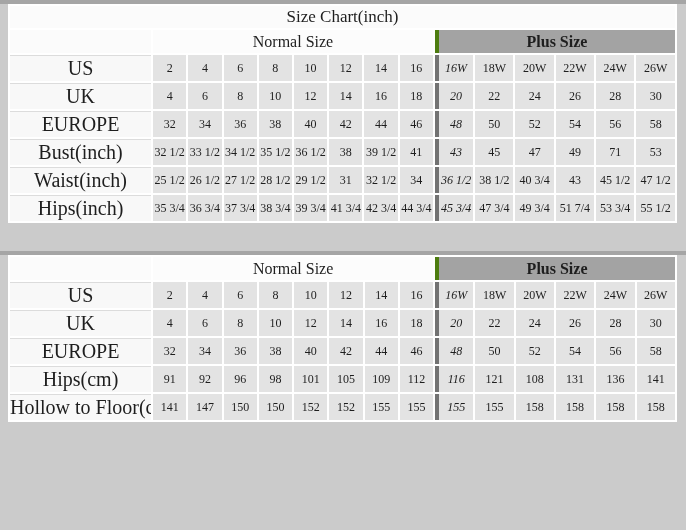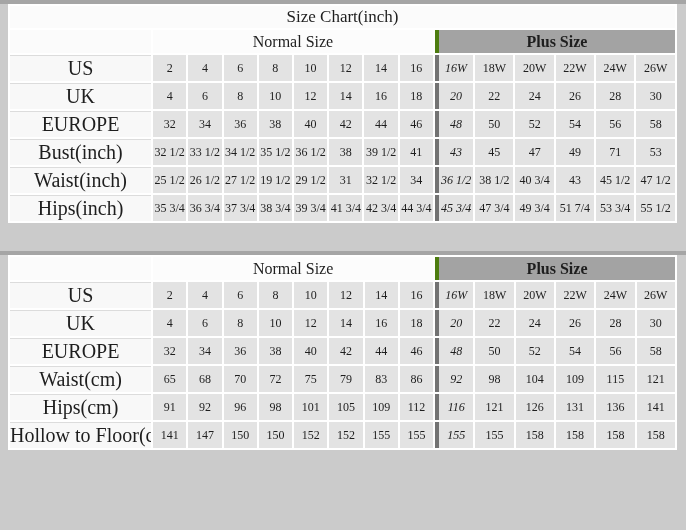--- a/index.html
+++ b/index.html
@@ -142,21 +142,21 @@
               <td class="data-cell">47</td>
               <td class="data-cell">49</td>
               <td class="data-cell">71</td>
               <td class="data-cell">53</td>
             </tr>
             <tr>
               <td class="label-cell">Waist(inch)</td>
               <td class="data-cell">25 1/2</td>
               <td class="data-cell">26 1/2</td>
               <td class="data-cell">27 1/2</td>
-              <td class="data-cell">19 1/2</td>
+              <td class="data-cell">28 1/2</td>
               <td class="data-cell">29 1/2</td>
               <td class="data-cell">31</td>
               <td class="data-cell">32 1/2</td>
               <td class="data-cell">34</td>
               <td class="data-cell group-start">36 1/2</td>
               <td class="data-cell">38 1/2</td>
               <td class="data-cell">40 3/4</td>
               <td class="data-cell">43</td>
               <td class="data-cell">45 1/2</td>
               <td class="data-cell">47 1/2</td>
@@ -257,49 +257,32 @@
               <td class="data-cell">44</td>
               <td class="data-cell">46</td>
               <td class="data-cell group-start">48</td>
               <td class="data-cell">50</td>
               <td class="data-cell">52</td>
               <td class="data-cell">54</td>
               <td class="data-cell">56</td>
               <td class="data-cell">58</td>
             </tr>
             <tr>
-              <td class="label-cell">Waist(cm)</td>
-              <td class="data-cell">65</td>
-              <td class="data-cell">68</td>
-              <td class="data-cell">70</td>
-              <td class="data-cell">72</td>
-              <td class="data-cell">75</td>
-              <td class="data-cell">79</td>
-              <td class="data-cell">83</td>
-              <td class="data-cell">86</td>
-              <td class="data-cell group-start">92</td>
-              <td class="data-cell">98</td>
-              <td class="data-cell">104</td>
-              <td class="data-cell">109</td>
-              <td class="data-cell">115</td>
-              <td class="data-cell">121</td>
-            </tr>
-            <tr>
               <td class="label-cell">Hips(cm)</td>
               <td class="data-cell">91</td>
               <td class="data-cell">92</td>
               <td class="data-cell">96</td>
               <td class="data-cell">98</td>
               <td class="data-cell">101</td>
               <td class="data-cell">105</td>
               <td class="data-cell">109</td>
               <td class="data-cell">112</td>
               <td class="data-cell group-start">116</td>
               <td class="data-cell">121</td>
-              <td class="data-cell">126</td>
+              <td class="data-cell">108</td>
               <td class="data-cell">131</td>
               <td class="data-cell">136</td>
               <td class="data-cell">141</td>
             </tr>
             <tr>
               <td class="label-cell">Hollow to Floor(cm)</td>
               <td class="data-cell">141</td>
               <td class="data-cell">147</td>
               <td class="data-cell">150</td>
               <td class="data-cell">150</td>

